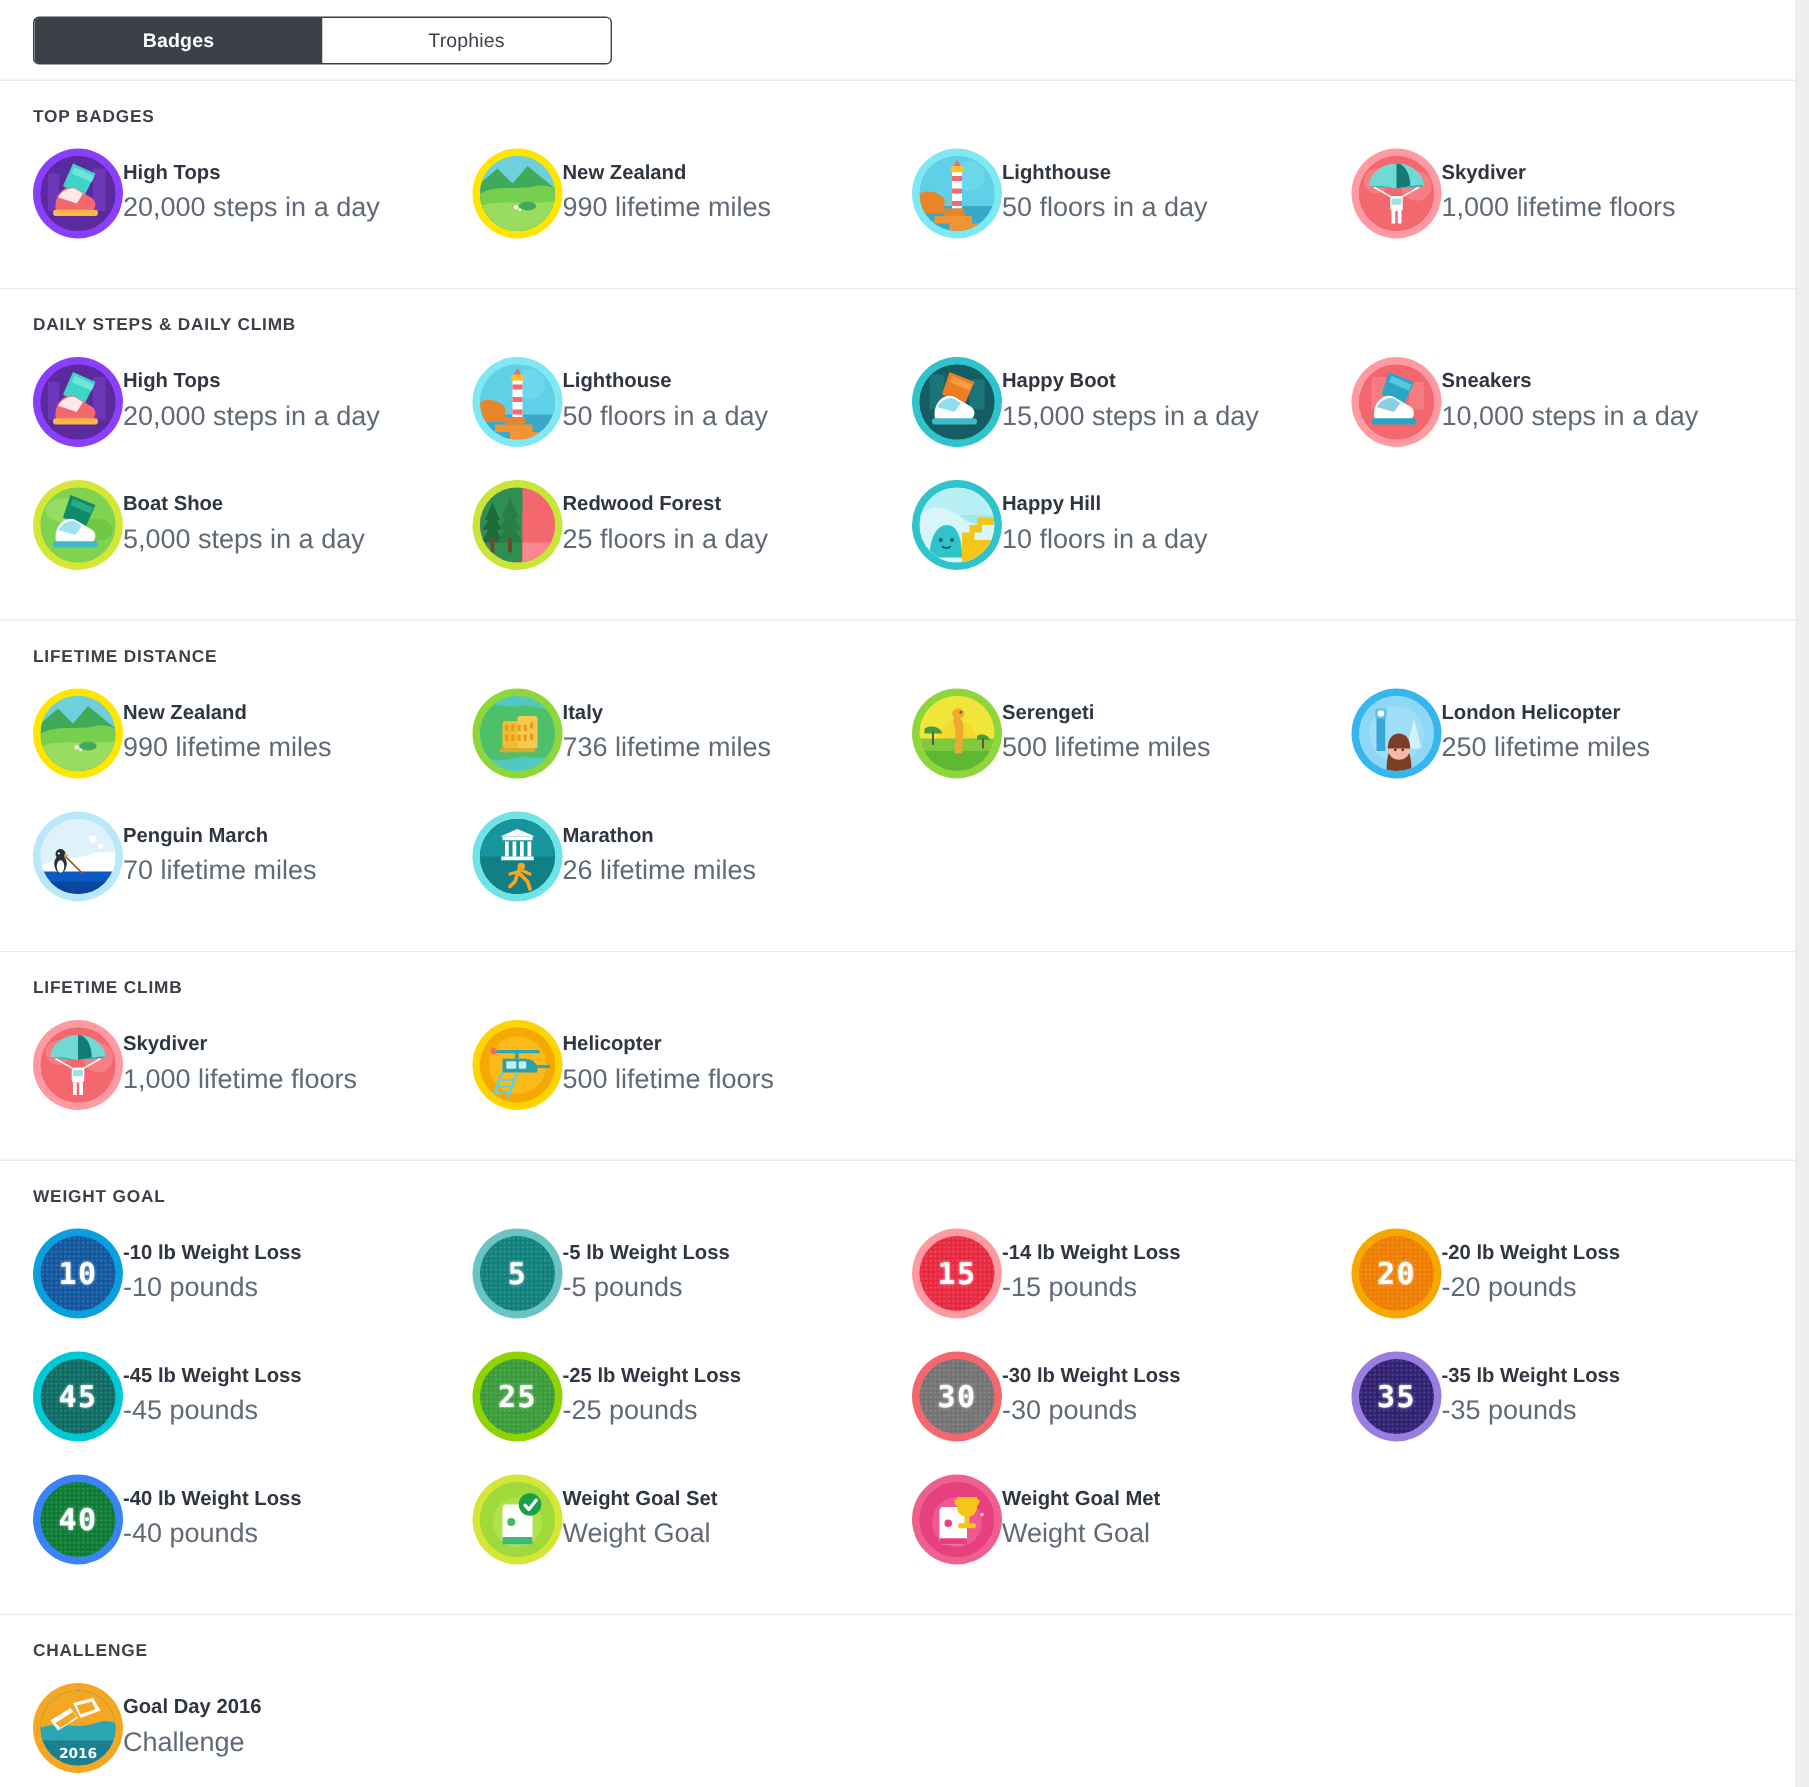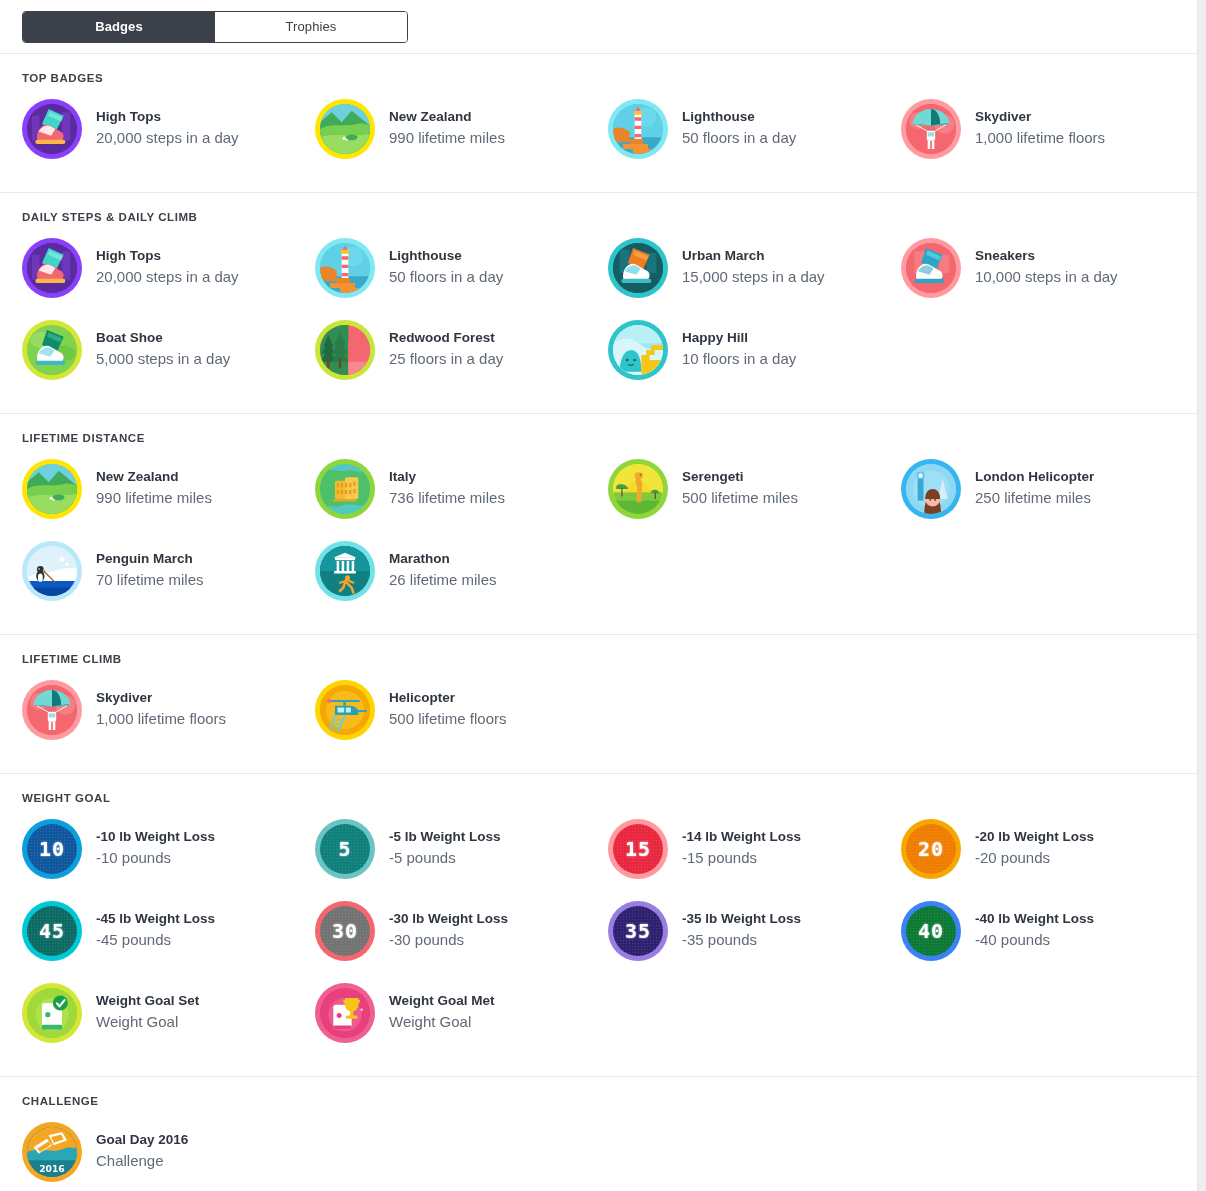--- a/index.html
+++ b/index.html
@@ -85,30 +85,30 @@
     height: 82px;
     cursor: pointer;
   }
   .badge-art {
     width: 60px; height: 60px;
     flex: 0 0 60px;
     position: relative;
     border-radius: 50%;
     overflow: hidden;
   }
-  .badge-text { padding-left: 14px; min-width: 0; }
+  .badge-text { padding-left: 0; min-width: 0; }
   .badge-name {
     font-size: 13.5px;
     font-weight: 700;
     color: #2f3640;
     line-height: 1.35;
     white-space: nowrap;
   }
   .badge-desc {
-    font-size: 15px;
+    font-size: 18px;
     color: #606a76;
     line-height: 1.5;
     margin-top: 1px;
     white-space: nowrap;
   }
   .inner {
     position: absolute;
     inset: 5px;
     border-radius: 50%;
     overflow: hidden;
@@ -292,21 +292,21 @@
     <rect x="40" y="12" width="12" height="24" fill="#1c7a7f" opacity=".8"></rect>
     <path d="M24 6 L44 14 L36 32 L18 24 Z" fill="#f07c22"></path>
     <path d="M26 9 L42 16 L40 21 L24 14 Z" fill="#ffa24e" opacity=".8"></path>
     <path d="M12 40 C12 30 20 22 28 26 L40 33 C46 36 45 44 38 45 L16 45 C13 45 12 43 12 40 Z" fill="#ffffff"></path>
     <path d="M14 34 C18 28 24 25 29 28 L33 31 L28 38 Z" fill="#5fd0e6" opacity=".7"></path>
     <rect x="10" y="43" width="36" height="5" rx="2.5" fill="#3fb9c4"></rect>
   </svg>
                 </div>
               </div>
               <div class="badge-text">
-                <div class="badge-name">Urban March</div>
+                <div class="badge-name">Happy Boot</div>
                 <div class="badge-desc">15,000 steps in a day</div>
               </div>
             </div>
             <div class="badge-cell">
               <div class="badge-art" style="background: rgb(255, 154, 160);">
                 <div class="inner" style="background: rgb(244, 103, 111);">
                   <svg class="scene" viewBox="0 0 60 60" preserveAspectRatio="none">
     <rect width="60" height="60" fill="#f4676f"></rect>
     <rect x="10" y="10" width="12" height="26" fill="#f7868c" opacity=".7"></rect>
     <rect x="40" y="14" width="12" height="22" fill="#f7868c" opacity=".7"></rect>
@@ -652,20 +652,32 @@
                   <div class="dots"></div>
                   <div class="led">45</div>
                 </div>
               </div>
               <div class="badge-text">
                 <div class="badge-name">-45 lb Weight Loss</div>
                 <div class="badge-desc">-45 pounds</div>
               </div>
             </div>
             <div class="badge-cell">
+              <div class="badge-art" style="background: rgb(143, 212, 0);">
+                <div class="inner" style="background: rgb(58, 155, 58);">
+                  <div class="dots"></div>
+                  <div class="led">25</div>
+                </div>
+              </div>
+              <div class="badge-text">
+                <div class="badge-name">-25 lb Weight Loss</div>
+                <div class="badge-desc">-25 pounds</div>
+              </div>
+            </div>
+            <div class="badge-cell">
               <div class="badge-art" style="background: rgb(244, 103, 111);">
                 <div class="inner" style="background: #737373; text-align: center;">
                   <div class="dots"></div>
                   <div class="led">30</div>
                 </div>
               </div>
               <div class="badge-text">
                 <div class="badge-name">-30 lb Weight Loss</div>
                 <div class="badge-desc">-30 pounds</div>
               </div>

